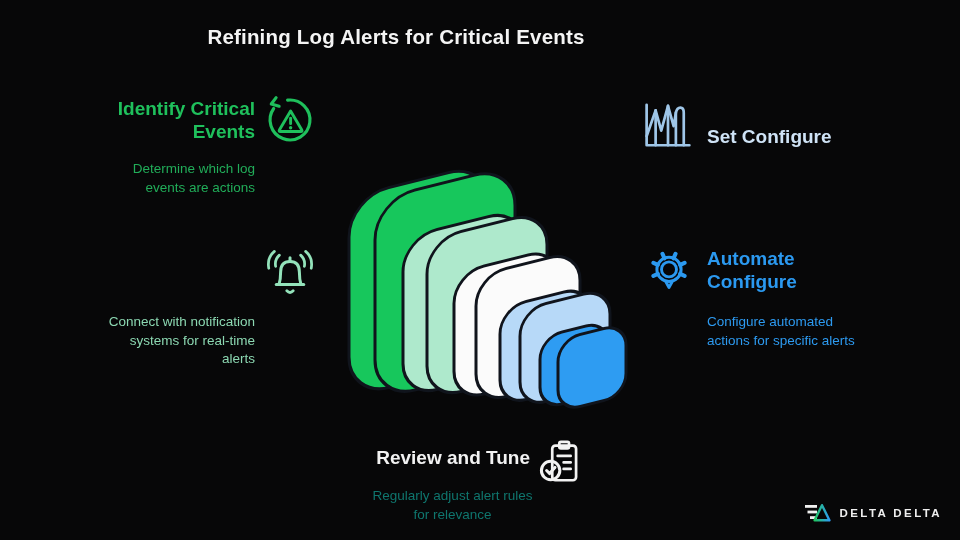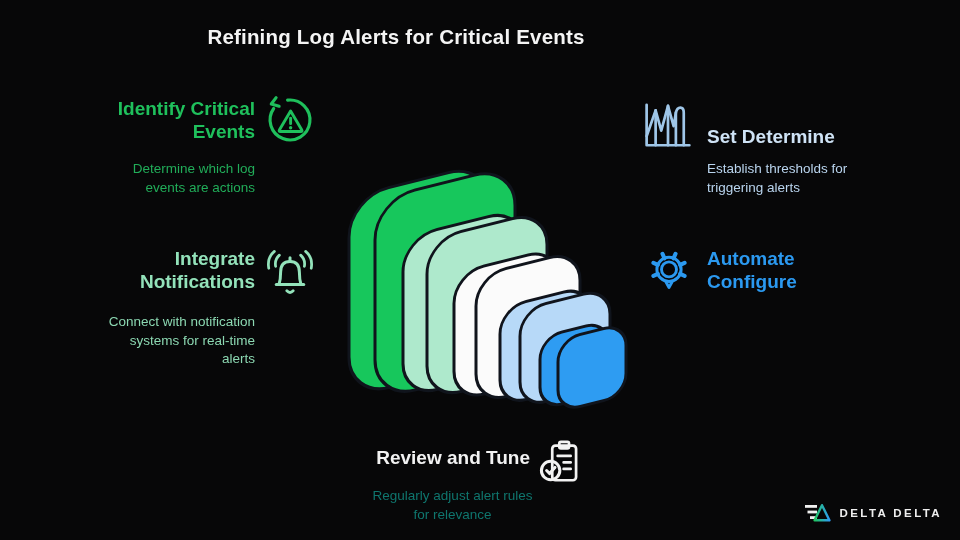--- a/index.html
+++ b/index.html
@@ -38,41 +38,40 @@
     <path class="ic" stroke-width="2.4" d="M24.5 16.5 L33.8 32.3 Q34.4 33.5 33 33.5 L16 33.5 Q14.6 33.5 15.2 32.3 Z"></path>
     <path class="ic" stroke-width="2.4" d="M24.5 22.5 V27"></path>
     <circle cx="24.5" cy="30.4" r="1.4" fill="currentColor" stroke="none"></circle>
   </svg>
 
   <svg class="abs" style="left:641px;top:97px;" width="54" height="56" viewBox="0 0 48 48" color="#9fc6e8">
     <path class="ic" stroke-width="2.4" d="M5 6 V42 H43"></path>
     <path class="ic" stroke-width="2.4" d="M5 34 L13 11 L18 29 L24 7 L29 25 L31 13 Q32 8.5 35 8.5 Q38 8.5 38 13 L38 42"></path>
     <path class="ic" stroke-width="2.4" d="M13 11 V42 M24 7 V42 M31 13 V42"></path>
   </svg>
-  <div class="abs sec-title left-al t-pale" style="top:125px;left:707px;width:220px;">Set Determine</div>
-  <div class="abs sec-desc left-al d-pale" style="top:160px;left:707px;width:168px;">Establish thresholds for triggering alerts</div>
+  <div class="abs sec-title left-al t-pale" style="top:125px;left:707px;width:220px;">Set Configure</div>
 
-  <div class="abs sec-title right-al t-mint" style="top:247px;right:705px;width:170px;">Integrate Notifications</div>
   <div class="abs sec-desc right-al d-mint" style="top:313px;right:705px;width:162px;">Connect with notification systems for real-time alerts</div>
   <svg class="abs" style="left:260px;top:240px;" width="60" height="64" viewBox="0 0 48 48" color="#93e2ba">
     <path class="ic" stroke-width="2.4" d="M24 12.5 V15.5"></path>
     <path class="ic" stroke-width="2.4" d="M15.2 34 q1.3 -4 1.3 -10 q0 -8.5 7.5 -8.5 q7.5 0 7.5 8.5 q0 6 1.3 10 Z"></path>
     <path class="ic" stroke-width="2.4" d="M13 34 H35"></path>
     <path class="ic" stroke-width="2.4" d="M21.5 39 q2.5 2.6 5 0"></path>
     <path class="ic" stroke-width="2.2" d="M12.5 19.5 Q11.5 14 15.5 10.5 M7 21 Q5.5 12.5 11.5 7.5"></path>
     <path class="ic" stroke-width="2.2" d="M35.5 19.5 Q36.5 14 32.5 10.5 M41 21 Q42.5 12.5 36.5 7.5"></path>
   </svg>
 
   <svg class="abs" style="left:640px;top:240px;" width="58" height="66" viewBox="0 0 48 48" color="#2b99f0">
     <circle class="ic" stroke-width="2.5" cx="24" cy="21" r="10"></circle>
     <path class="ic" stroke-width="3.4" d="M33.2 24.8 L36.9 26.4 M14.8 24.8 L11.1 26.4 M14.8 17.2 L11.1 15.6 M20.2 11.8 L18.6 8.1 M27.8 11.8 L29.4 8.1 M33.2 17.2 L36.9 15.6"></path>
     <circle class="ic" stroke-width="2.4" cx="24" cy="21" r="6.2"></circle>
     <path class="ic" stroke-width="2.4" d="M21.5 31.5 L24 36 L26.5 31.5"></path>
   </svg>
   <div class="abs sec-title left-al t-blue" style="top:247px;left:707px;width:130px;">Automate Configure</div>
+  <div class="abs sec-desc left-al d-blue" style="top:313px;left:707px;width:152px;">Configure automated actions for specific alerts</div>
 
   <div class="abs sec-title right-al t-white" style="top:446px;right:430px;width:300px;">Review and Tune</div>
   <svg class="abs" style="left:536px;top:436px;" width="52" height="56" viewBox="0 0 48 48" color="#f2f2f2">
     <rect class="ic" stroke-width="2.5" x="15" y="7" width="22" height="32" rx="3"></rect>
     <rect class="ic" stroke-width="2.5" x="21.5" y="3.5" width="9" height="6" rx="1.5" fill="#070708"></rect>
     <path class="ic" stroke-width="2.5" d="M20 16.5 H32 M25.5 22.5 H32 M25.5 28.5 H32"></path>
     <circle class="ic" stroke-width="2.8" cx="13.5" cy="30" r="8.5" fill="#070708"></circle>
     <path class="ic" stroke-width="2.8" d="M9.8 30 l2.7 2.8 l5 -5.6"></path>
   </svg>
   <div class="abs sec-desc center-al d-white" style="top:487px;left:370px;width:165px;">Regularly adjust alert rules for relevance</div>

